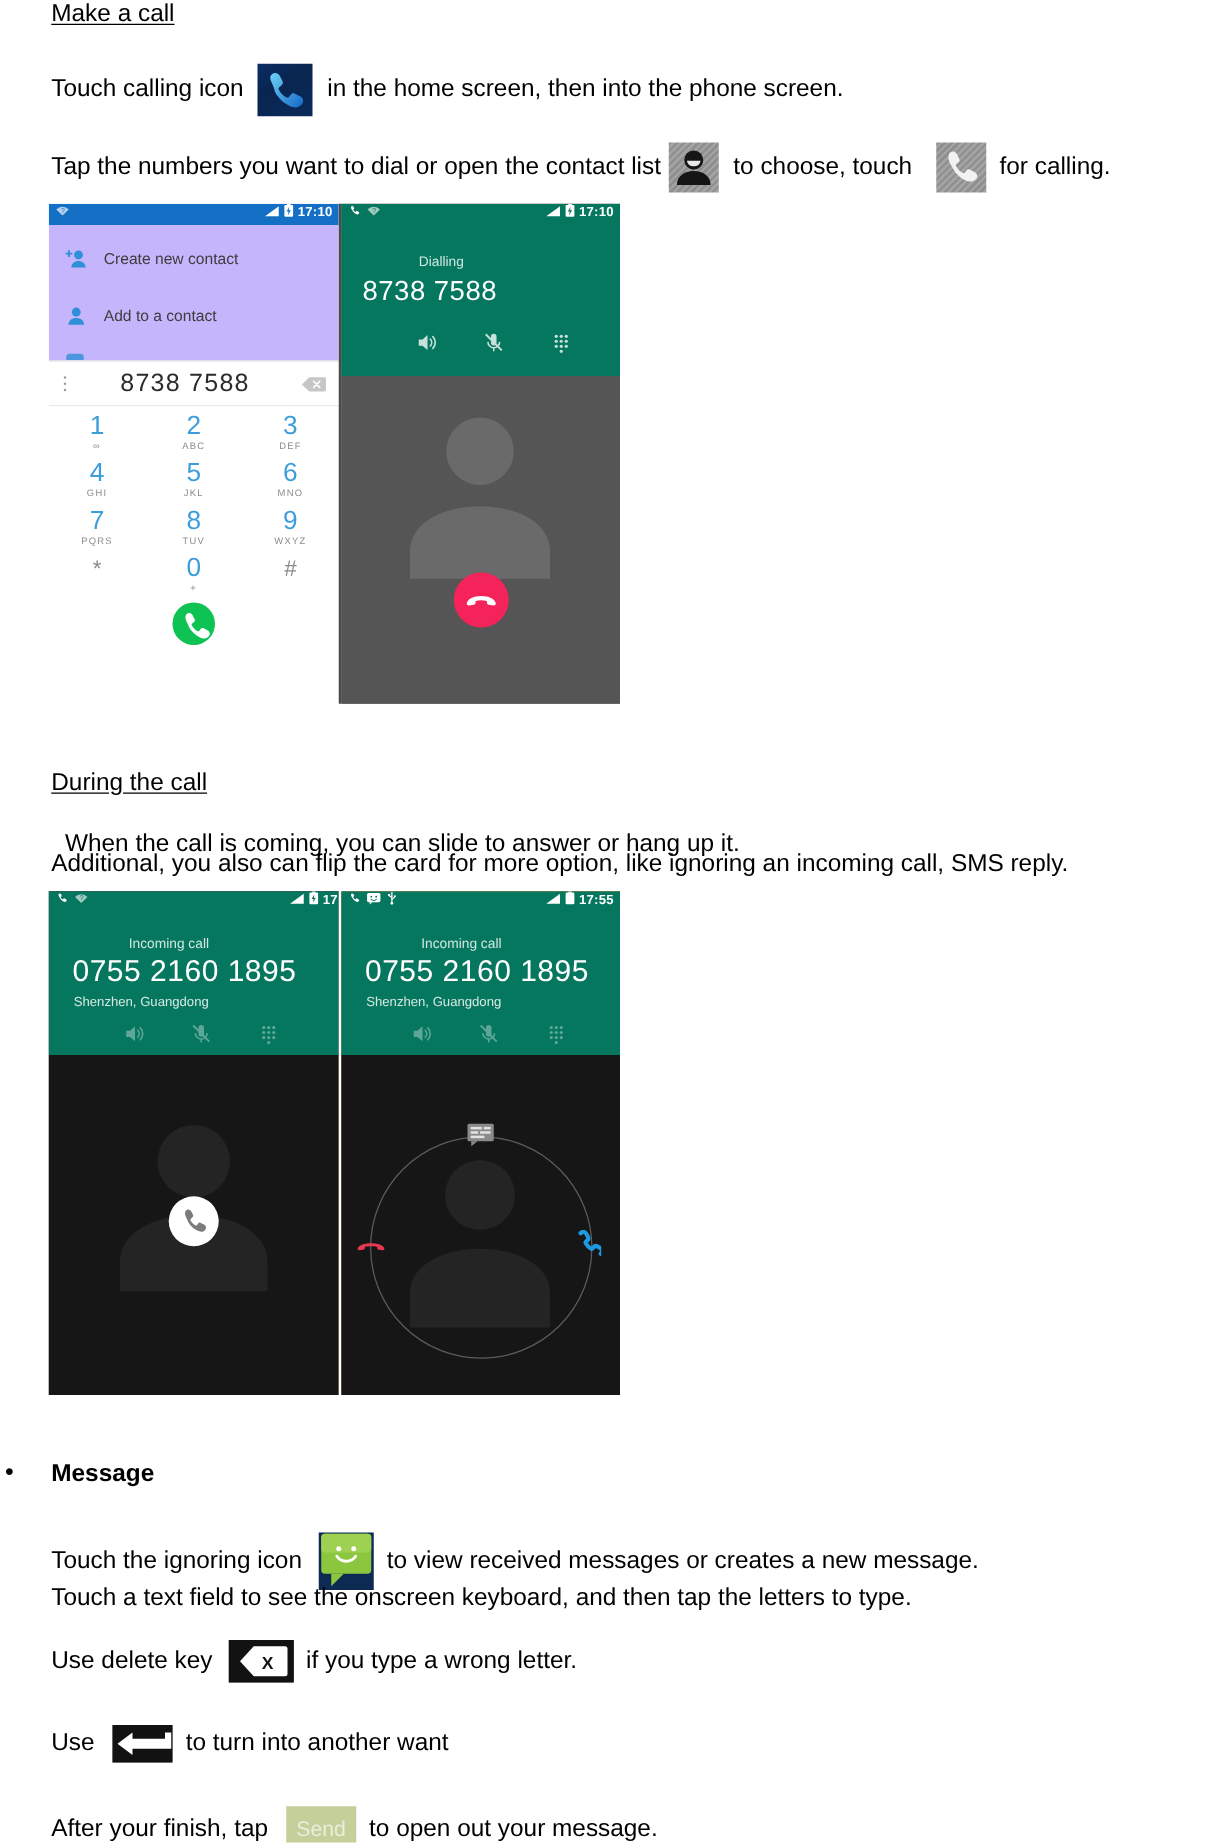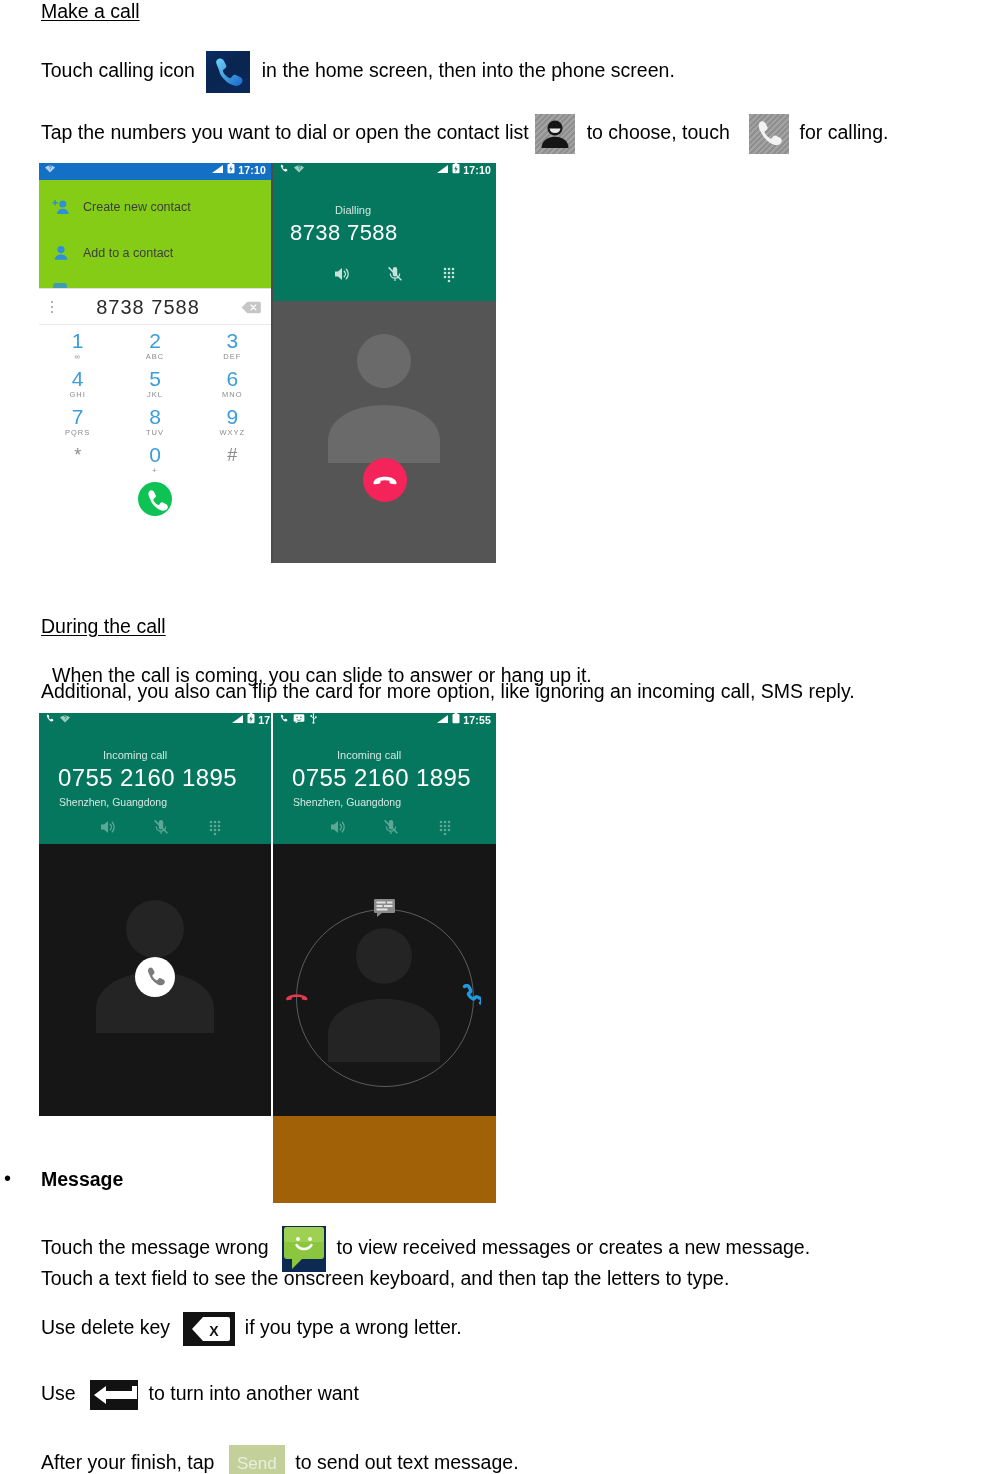--- a/index.html
+++ b/index.html
@@ -104,21 +104,21 @@
   }
   .sb-left { display:flex; align-items:center; gap:4px; }
   .sb-right { margin-left:auto; display:flex; align-items:center; gap:3px; }
   .sb-time { font-size: 10.5px; font-weight: bold; letter-spacing: 0.2px; }
 
   
   .dialer { background:#ffffff; }
   .dialer .statusbar { background:#1470c4; color:#ffffff; height:17px; }
   .menu-panel {
     position:absolute; left:0; top:17px; width:100%; height:108px;
-    background:#84cc16; border-bottom:1px solid #e0e0e0;
+    background:#c4b5fd; border-bottom:1px solid #e0e0e0;
   }
   .menu-row {
     position:absolute; left:0; width:100%; height:45px;
     display:flex; align-items:center;
   }
   .menu-ico { width:44px; display:flex; justify-content:center; align-items:center; }
   .menu-label { font-size:12.5px; color:#3d3d3d; }
   .number-bar {
     position:absolute; left:0; top:127px; width:100%; height:34px;
     background:#ffffff; display:flex; align-items:center;
@@ -514,21 +514,21 @@
         <span style="position:absolute; left:96px; top:113px; width:40px; height:40px; border-radius:50%; background:#ffffff;">
           <svg viewBox="0 0 40 40" width="40" height="40" style="position:absolute;left:0;top:0;">
             <path d="M13.6 11.5c1.9-1.9 3.8-0.7 4.5 0.7l1.3 2.6c0.4 1 0.1 1.6-0.7 2.2l-1 0.9c-0.5 0.4-0.4 0.9-0.2 1.4 0.8 1.5 2.2 2.9 3.7 3.8 0.6 0.3 1 0.3 1.4-0.2l0.8-1c0.7-0.9 1.2-1.1 2.2-0.6l2.6 1.3c1.4 0.7 2.6 2.6 0.7 4.5-1.7 1.7-3.9 1.4-6.1 0.3-2.9-1.4-5.8-4.2-7.3-7.1C14.4 17 11.9 14.4 13.6 11.5z" fill="#7b7b7b"></path>
           </svg>
         </span>
       </div>
     </div>
 
     <div class="seam" style="left:232px; background:#ffffff;"></div>
 
-    <div class="phone" style="left:234px; top:0; width:223px; height:490px; background:#a16207;">
+    <div class="phone" style="left:234px; top:0; width:223px; height:403px; background:#a16207;">
 
       <div class="incall-top" style="height:131px;">
         <div class="statusbar">
           <div class="sb-left">
             <span>
               <svg viewBox="0 0 12 12" width="11" height="11">
                   <path d="M3.3 2.3c.8-.8 1.6-.3 1.9.3l.6 1.1c.2.4 0 .6-.3.9l-.4.3c-.2.2-.2.4 0 .6.3.6.9 1.2 1.5 1.5.3.1.4.1.6-.1l.3-.4c.3-.4.5-.4.9-.2l1.1.6c.6.3 1.1 1.1.3 1.9-.7.7-1.6.6-2.5.1-1.2-.6-2.4-1.8-3-3C3.6 4.7 2.6 3.6 3.3 2.3z" fill="#ffffff"></path>
                 </svg>
             </span>
             <span>
@@ -637,21 +637,21 @@
           </svg>
         </span>
       </div>
     </div>
   </div>
 
   <div class="bullet-dot" style="left:4px; top:1168px;">•</div>
   <div class="bullet-head" style="left:41px; top:1166px;">Message</div>
 
   <div class="txt" style="left:41px; top:1226px;">
-    <span>Touch the message wrong</span>
+    <span>Touch the ignoring icon</span>
     <span class="chip chip-msg" style="margin:0 5px 0 8px;">
       <svg class="ico-svg" viewBox="0 0 44 46">
         <rect x="2" y="1" width="40" height="32" rx="3" fill="#8cc63f"></rect>
         <rect x="2" y="1" width="40" height="15" rx="3" fill="#9ed152"></rect>
         <path d="M10 33v10l10-10z" fill="#8cc63f"></path>
         <circle cx="16" cy="13" r="2" fill="#ffffff"></circle>
         <circle cx="28" cy="13" r="2" fill="#ffffff"></circle>
         <path d="M14.5 19a9 9 0 0 0 15 0" stroke="#ffffff" stroke-width="2.4" fill="none" stroke-linecap="round"></path>
       </svg>
     </span>
@@ -679,16 +679,16 @@
         <rect x="0" y="0" width="48" height="30" fill="#121212"></rect>
         <path d="M4 15 16 6v5h26v-5h5v13H16v5z" fill="#ffffff"></path>
       </svg>
     </span>
     <span>to turn into another want</span>
   </div>
 
   <div class="txt" style="left:41px; top:1445px;">
     <span>After your finish, tap</span>
     <span class="chip chip-send" style="margin:0 5px 0 9px;">Send</span>
-    <span>to send out text message.</span>
+    <span>to open out your message.</span>
   </div>
 
 </div>
 
 </body></html>

